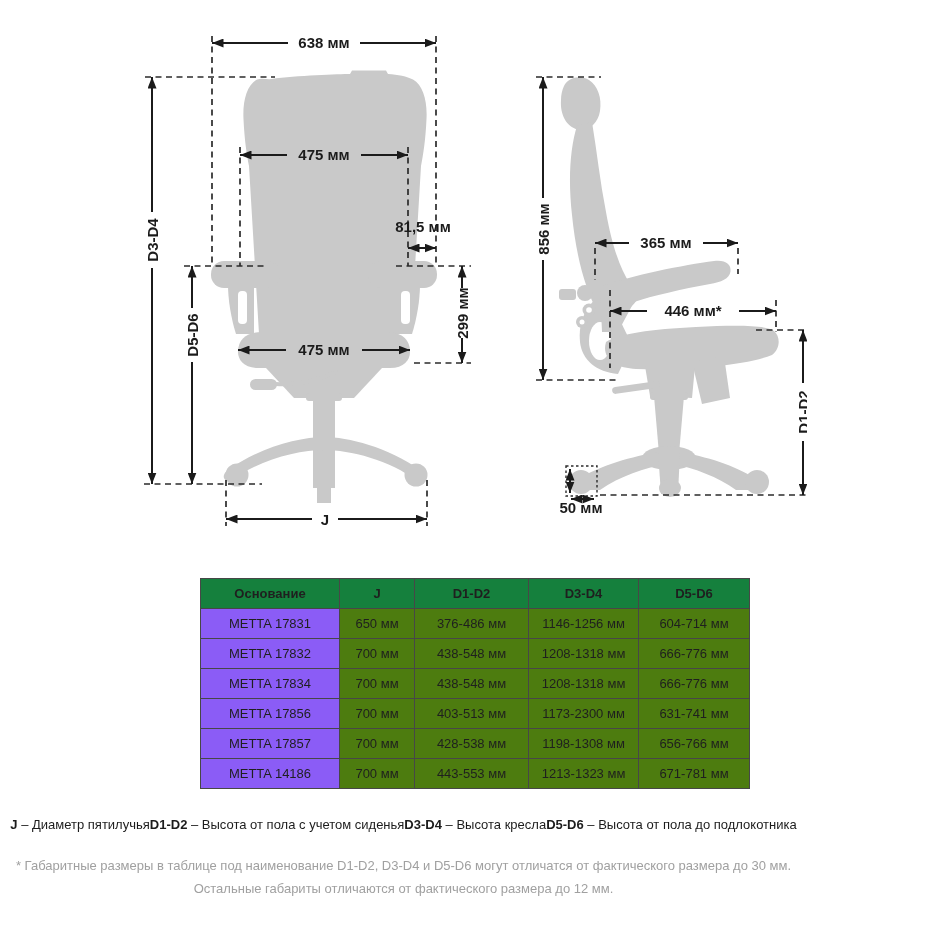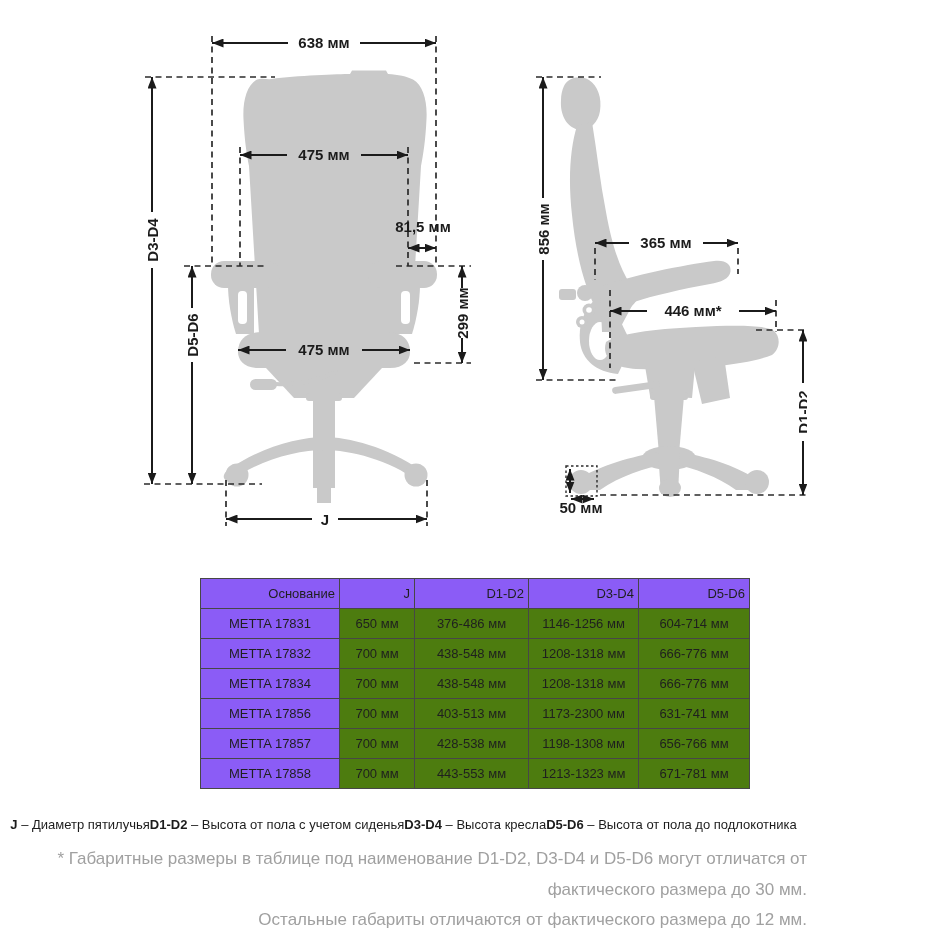--- a/index.html
+++ b/index.html
@@ -6,27 +6,27 @@
   .page{position:relative;width:807px;height:950px;background:#ffffff;overflow:hidden;
         font-family:"Liberation Sans",sans-serif;color:#1f1f1f;}
   svg.diagram{display:block;}
   svg .sil{fill:#c9c9c9;stroke:none;}
   svg .dim{stroke:#1b1b1b;stroke-width:2;fill:none;}
   svg .dash{stroke:#2b2b2b;stroke-width:1.7;fill:none;stroke-dasharray:6 4.5;}
   svg .dimlab{font-family:"Liberation Sans",sans-serif;font-size:15px;font-weight:700;fill:#1b1b1b;}
   table.spec{border-collapse:collapse;margin:18px 0 0 200px;width:549px;table-layout:fixed;}
   table.spec th, table.spec td{border:1px solid #474747;height:29px;text-align:center;
         font-size:13px;padding:0 4px;}
-  table.spec thead th{background:#8b5cf6;font-weight:400;text-align:right;}
+  table.spec thead th{background:#15803d;font-weight:700;}
   table.spec td{background:#4d7c0f;font-weight:400;}
   table.spec td.rowhead{background:#8b5cf6;}
   .legend{margin-top:28px;display:flex;justify-content:center;font-size:13px;
         color:#1c1c1c;white-space:nowrap;}
   .legend b{font-weight:700;}
-  .footnote{margin-top:12px;text-align:right;font-size:17px;color:#a0a0a0;line-height:1.8;}
+  .footnote{margin-top:22px;text-align:center;font-size:13px;color:#a0a0a0;line-height:1.8;}
 </style>
 </head>
 <body>
 
 <div class="page">
 
   <svg class="diagram" width="950" height="560" viewBox="0 0 950 560">
     <defs>
       <marker id="ah" markerUnits="userSpaceOnUse" markerWidth="12" markerHeight="9" refX="11.5" refY="4.5" orient="auto-start-reverse">
         <path d="M0,0 L11.5,4.5 L0,9 Z" fill="#1b1b1b"></path>
@@ -243,21 +243,21 @@
         <td>631-741 мм</td>
       </tr>
       <tr>
         <td class="rowhead">METTA 17857</td>
         <td>700 мм</td>
         <td>428-538 мм</td>
         <td>1198-1308 мм</td>
         <td>656-766 мм</td>
       </tr>
       <tr>
-        <td class="rowhead">METTA 17858</td>
+        <td class="rowhead">METTA 14186</td>
         <td>700 мм</td>
         <td>443-553 мм</td>
         <td>1213-1323 мм</td>
         <td>671-781 мм</td>
       </tr>
     </tbody>
   </table>
 
   <div class="legend">
     <span class="item"><b>J</b> <span>– Диаметр пятилучья</span></span>

